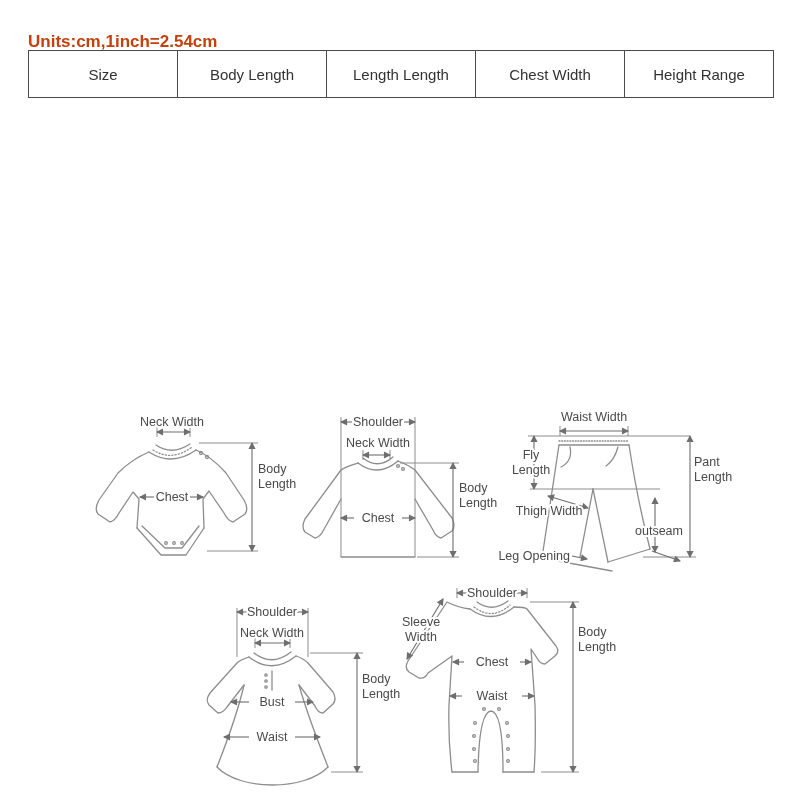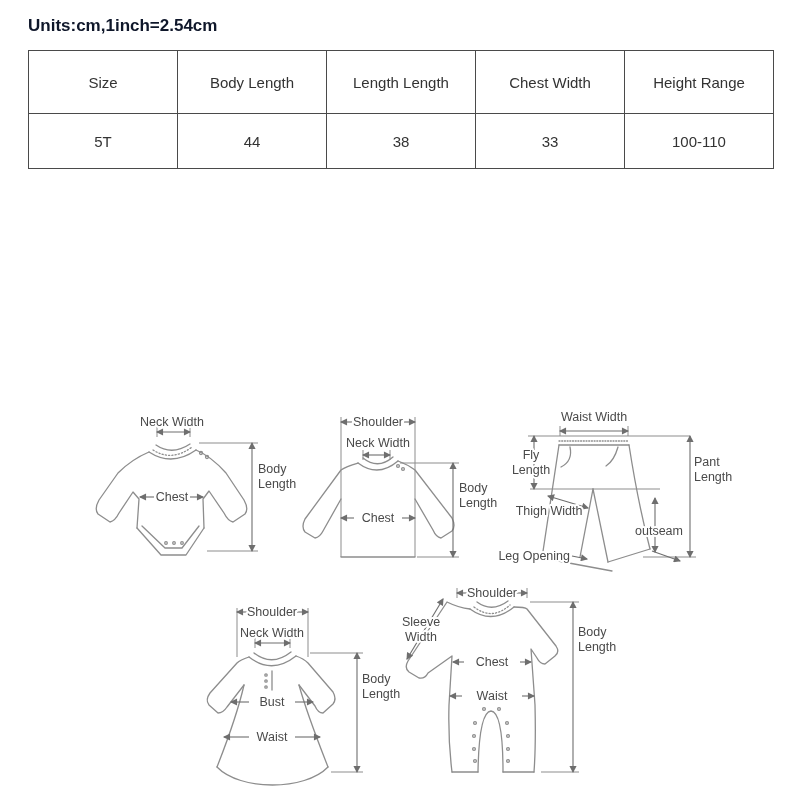--- a/index.html
+++ b/index.html
@@ -1,22 +1,22 @@
 <!DOCTYPE html>
 <html><head>
 <meta charset="utf-8">
 <style>
   html,body{margin:0;padding:0;}
   body{width:800px;height:800px;background:#ffffff;position:relative;overflow:hidden;
        font-family:"Liberation Sans",sans-serif;}
-  .units{position:absolute;left:28px;top:16px;font-size:17px;font-weight:bold;color:#0f172a;}
+  .units{position:absolute;left:28px;top:32px;font-size:17px;font-weight:bold;color:#c2410c;}
   table.size{position:absolute;left:28px;top:50px;width:746px;border-collapse:collapse;
        table-layout:fixed;font-size:15px;color:#333;}
   table.size th,table.size td{border:1px solid #4a4a4a;text-align:center;vertical-align:middle;
-       font-weight:400;padding:8px;margin-top:28px;}
+       font-weight:400;padding:0;margin-top:28px;}
   table.size thead th{height:46px;}
   table.size tbody td{height:38px;}
   svg.diagrams{position:absolute;left:0;top:395px;}
   .outline path,.outline circle{fill:none;stroke:#8d8d8d;stroke-width:1.3;
        stroke-linecap:round;stroke-linejoin:round;}
   .rib{fill:none;stroke:#9d9d9d;stroke-width:7;stroke-dasharray:1.2 2.1;}
   .hatch{fill:none;stroke:#8d8d8d;stroke-width:8;stroke-dasharray:1 1.7;}
   .ext{stroke:#8d8d8d;stroke-width:1;fill:none;}
   .dim{stroke:#6e6e6e;stroke-width:1.1;fill:none;}
   text.lbl{font-family:"Liberation Sans",sans-serif;font-size:12.5px;fill:#4a4a4a;
@@ -31,27 +31,20 @@
   <thead>
     <tr>
       <th>Size</th>
       <th>Body Length</th>
       <th>Length Length</th>
       <th>Chest Width</th>
       <th>Height Range</th>
     </tr>
   </thead>
   <tbody>
-    <tr>
-      <td>5T</td>
-      <td>44</td>
-      <td>38</td>
-      <td>33</td>
-      <td>100-110</td>
-    </tr>
   </tbody>
 </table>
 
 <svg class="diagrams" width="800" height="405" viewBox="0 0 800 405">
   <defs>
     <marker id="ah" viewBox="0 0 10 10" refX="8.5" refY="5" markerWidth="7.5" markerHeight="6.5" orient="auto-start-reverse">
       <path d="M0 0 L10 5 L0 10 Z" fill="#6e6e6e"></path>
     </marker>
   </defs>
 

